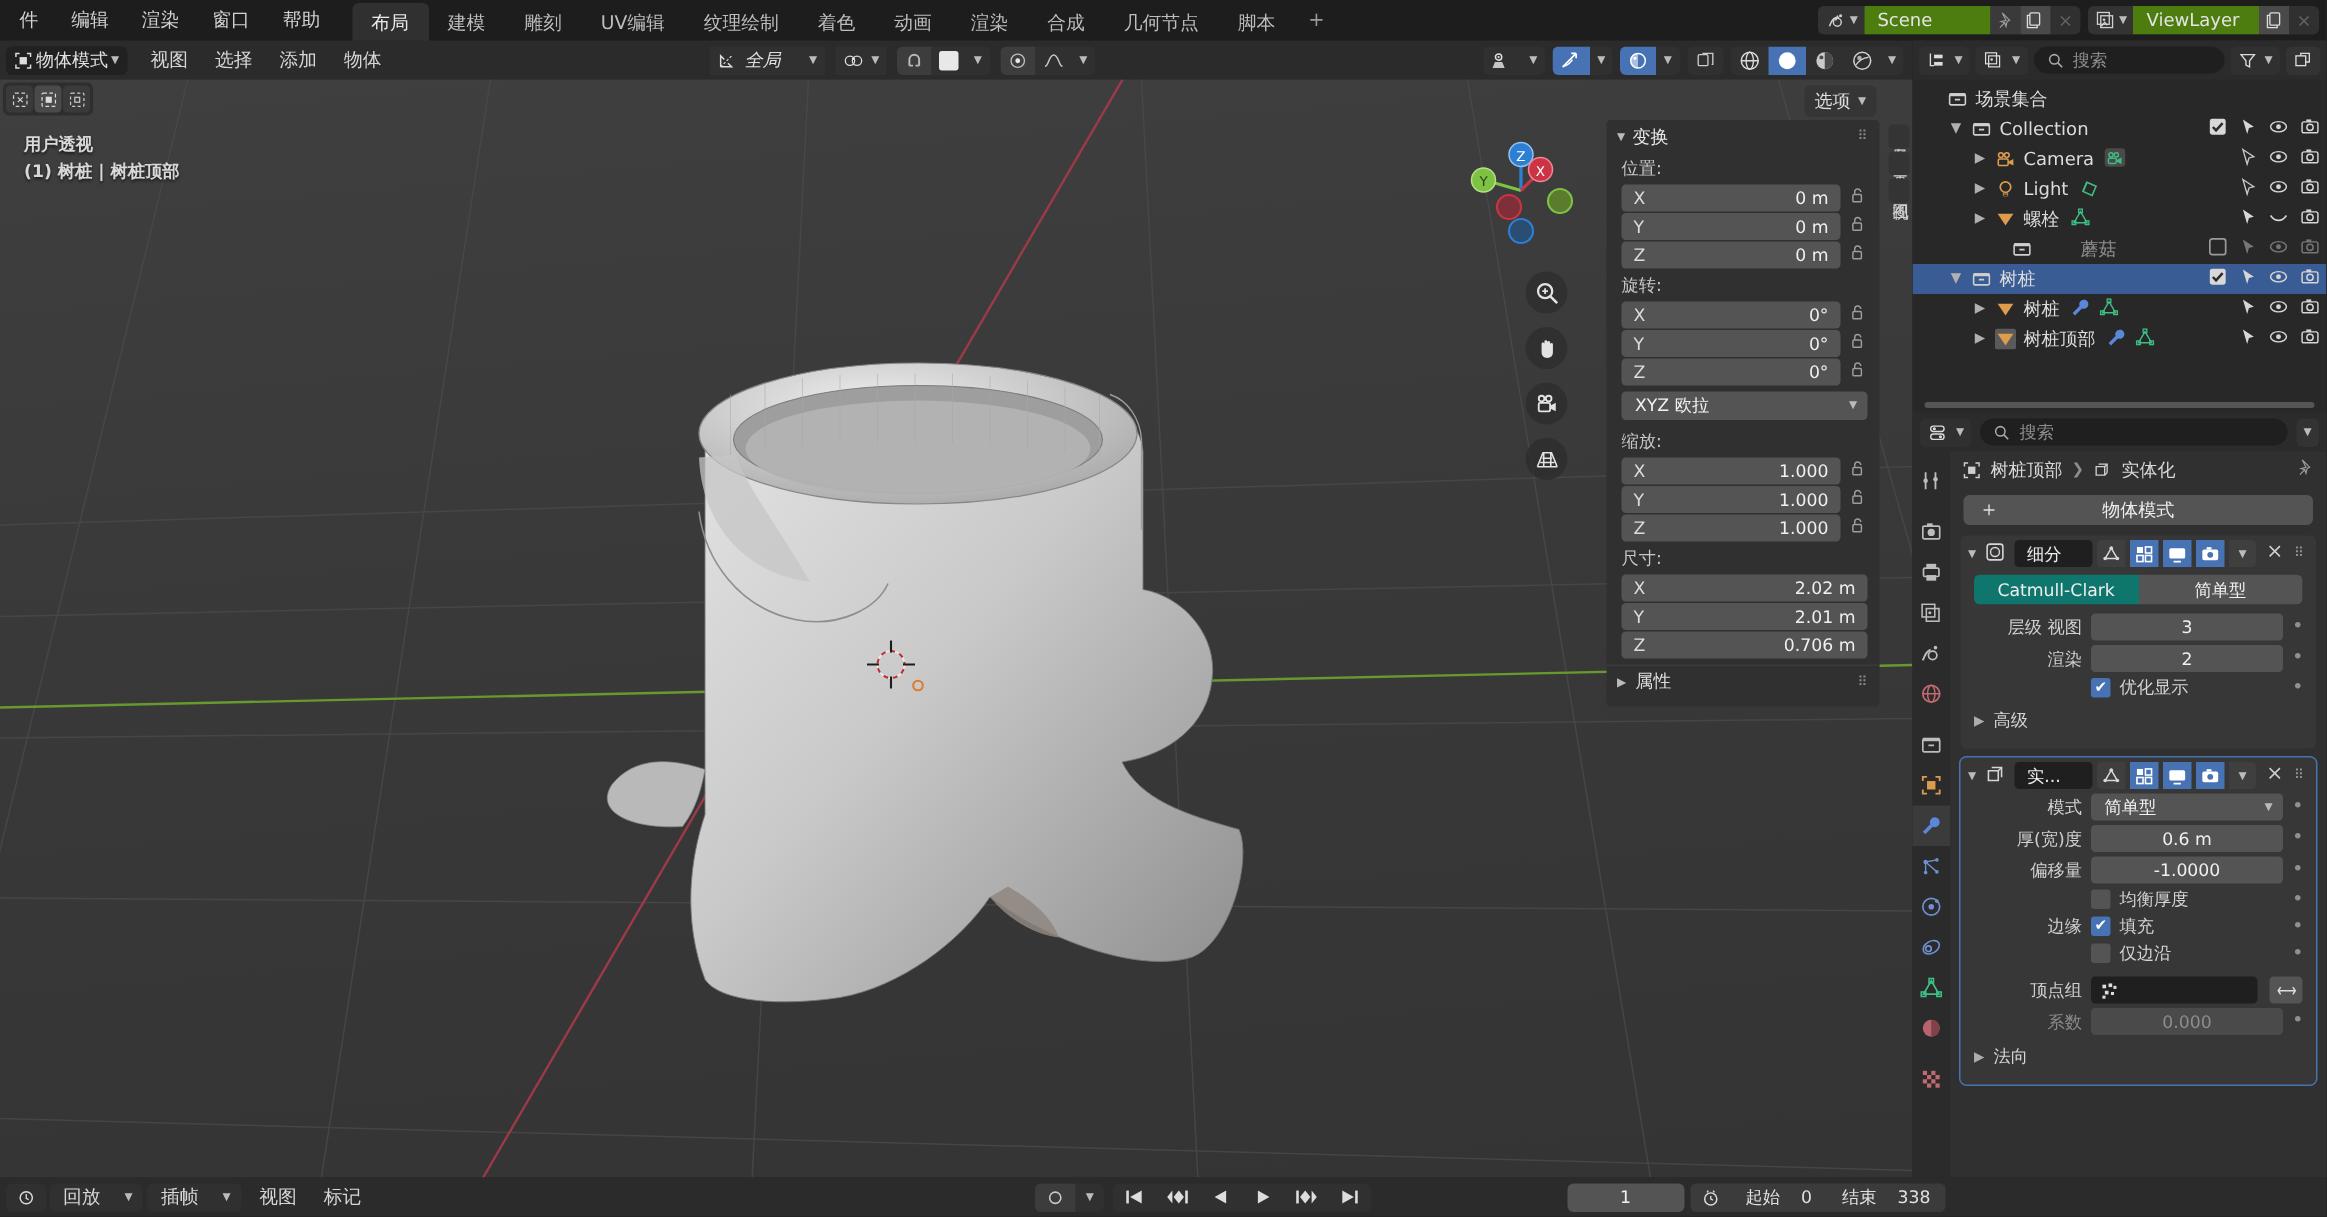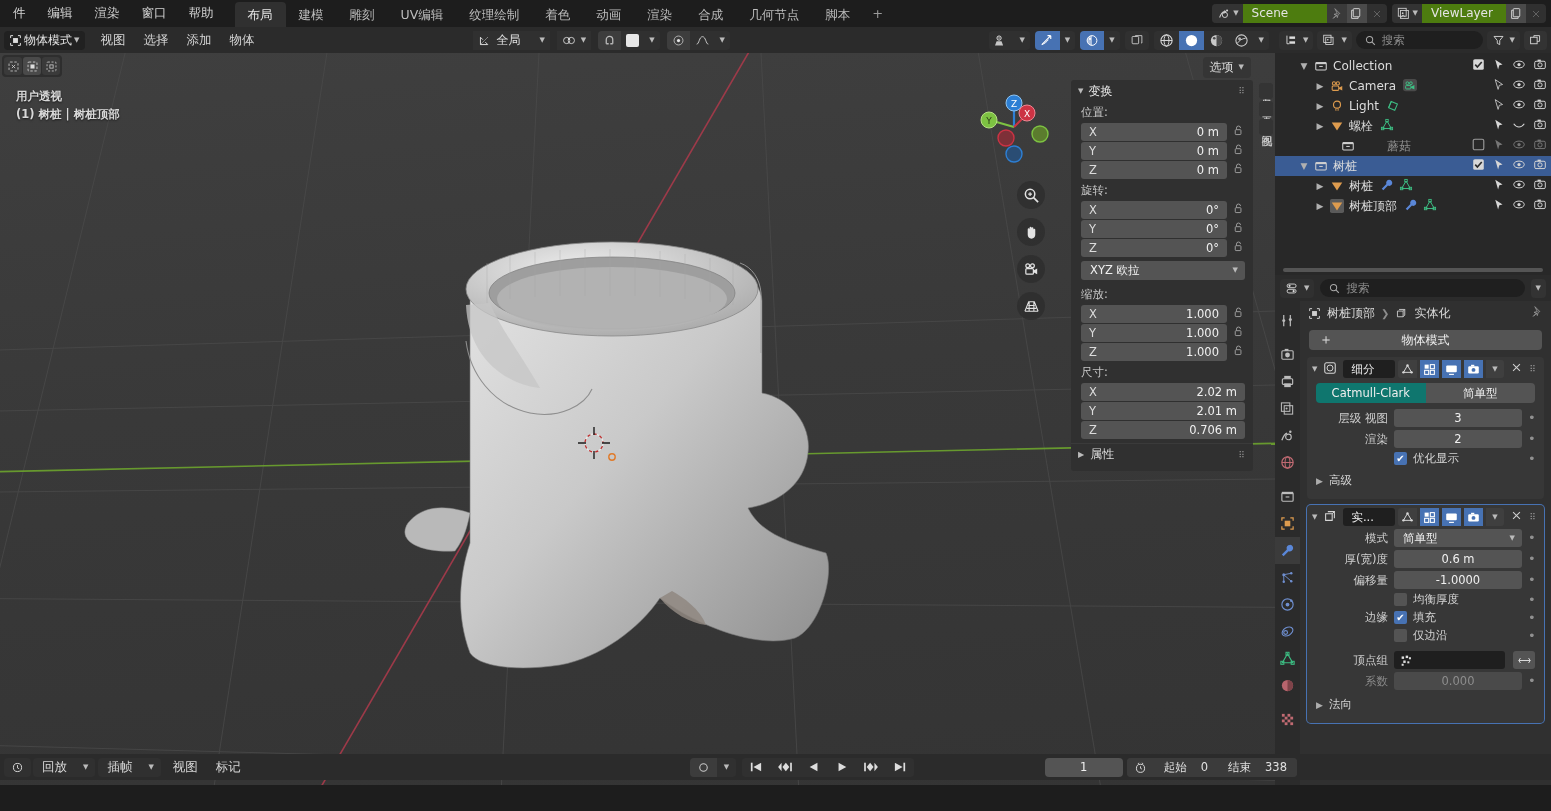--- a/index.html
+++ b/index.html
@@ -119,21 +119,21 @@
   .pval.dark{background:#1f1f1f;justify-content:flex-start;padding-left:6px;}
   .pdot{width:7px;text-align:center;color:#909090;font-size:13px;line-height:10px;}
   .chk{width:13px;height:13px;border-radius:2px;background:#545454;display:flex;align-items:center;justify-content:center;}
   .chk.on{background:#4772b3;}
   .chk .tick{color:#fff;font-size:10px;line-height:10px;}
   .chklbl{font-size:11.5px;color:#d4d4d4;}
   .expander{display:flex;align-items:center;gap:6px;padding:4px 9px;font-size:11.5px;color:#d4d4d4;}
   .expander .ch{font-size:9px;color:#adadad;}
 
   
-  .timeline{position:absolute;left:0;top:754px;width:1551px;height:26px;background:#2b2b2b;display:flex;align-items:center;padding:0 4px;}
+  .timeline{position:absolute;left:0;top:785px;width:1551px;height:26px;background:#2b2b2b;display:flex;align-items:center;padding:0 4px;}
   .tl-grp{display:flex;align-items:center;height:19px;background:#303030;border-radius:4px;overflow:hidden;}
   .tl-btn{height:19px;padding:0 7px;display:flex;align-items:center;justify-content:center;background:#303030;}
   .tl-menu{padding:3px 9px;font-size:12.5px;color:#d6d6d6;}
   .tl-field{height:19px;background:#545454;border-radius:4px;display:flex;align-items:center;justify-content:center;font-size:11.5px;color:#f0f0f0;min-width:78px;padding:0 8px;}
   .tl-lblfield{height:19px;background:#3b3b3b;display:flex;align-items:center;gap:14px;font-size:11.5px;color:#e0e0e0;padding:0 10px;}
 </style>
 </head>
 <body>
 
 <div class="app">
@@ -225,21 +225,21 @@
       <span class="lbl">物体模式</span>
       <span class="caret">▼</span>
     </div>
     <div style="display:flex;align-items:center;margin-left:6px;" id="vpmenus">
         <div class="hmenu">视图</div>
         <div class="hmenu">选择</div>
         <div class="hmenu">添加</div>
         <div class="hmenu">物体</div>
       </div>
 
-    <div style="margin-left:210px;display:flex;align-items:flex-start;gap:7px;">
+    <div style="margin-left:210px;display:flex;align-items:flex-start;gap:7px;font-style:italic;">
       <div class="hsel">
         <svg width="13" height="13" viewBox="0 0 16 16">
             <path d="M3 13V4l3 3M3 13h9l-3-3" stroke="#ddd" stroke-width="1.2" fill="none"></path>
             <path d="M3 13L12 4" stroke="#ddd" stroke-width="1" stroke-dasharray="2 1.5"></path>
           </svg>
         <span class="lbl">全局</span>
         <span class="caret" style="margin-left:14px;">▼</span>
       </div>
       <div class="hsel">
         <svg width="14" height="13" viewBox="0 0 18 16">
@@ -673,20 +673,32 @@
         <span class="caret">▼</span>
       </div>
       <div class="hbtn" style="background:#333;border-radius:4px;">
         <svg width="13" height="13" viewBox="0 0 16 16">
             <rect x="2" y="4" width="8" height="8" stroke="#dcdcdc" stroke-width="1.1" fill="none"></rect>
             <path d="M10 9h3V2H6v2" stroke="#dcdcdc" stroke-width="1.1" fill="none"></path>
           </svg>
       </div>
     </div>
     <div class="ol-body" id="olbody">
+      <div class="ol-row" style="padding-left: 6px;">
+          <span class="ol-tw"></span>
+          <span class="ol-ic">
+            <svg width="14" height="14" viewBox="0 0 16 16">
+              <rect x="2" y="4.5" width="12" height="8" rx="1" stroke="#cfcfcf" stroke-width="1.2" fill="none"></rect>
+              <rect x="2" y="3.5" width="12" height="2.4" fill="#cfcfcf"></rect>
+              <path d="M6 8.5h4" stroke="#cfcfcf" stroke-width="1.2"></path>
+            </svg>
+          </span>
+          <span class="ol-nm">场景集合</span>
+          <span class="ol-right"></span>
+        </div>
         <div class="ol-row" style="padding-left: 22px;">
           <span class="ol-tw">▼</span>
           <span class="ol-ic">
             <svg width="14" height="14" viewBox="0 0 16 16">
               <rect x="2" y="4.5" width="12" height="8" rx="1" stroke="#cfcfcf" stroke-width="1.2" fill="none"></rect>
               <rect x="2" y="3.5" width="12" height="2.4" fill="#cfcfcf"></rect>
               <path d="M6 8.5h4" stroke="#cfcfcf" stroke-width="1.2"></path>
             </svg>
           </span>
           <span class="ol-nm">Collection</span>

